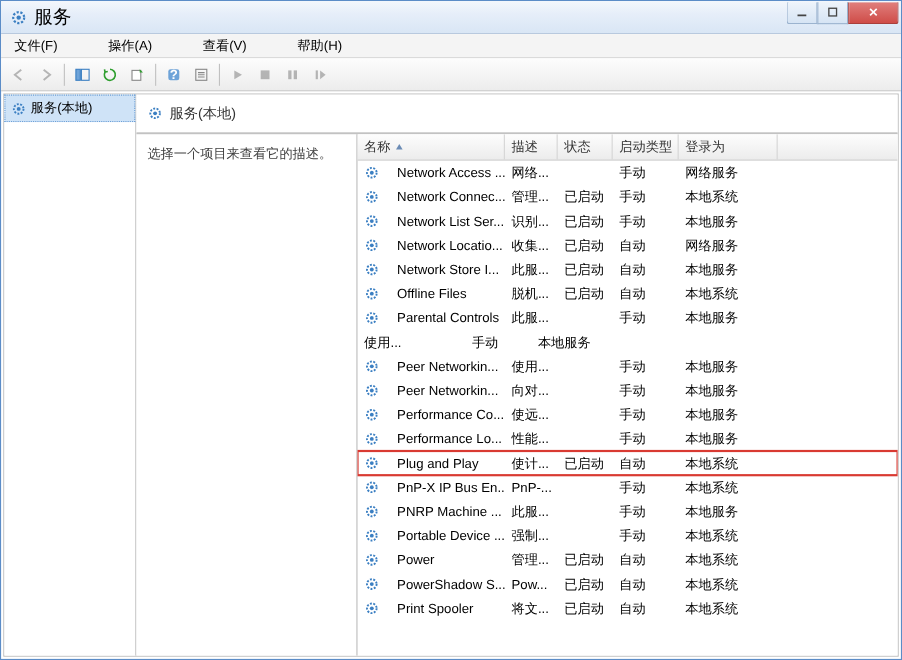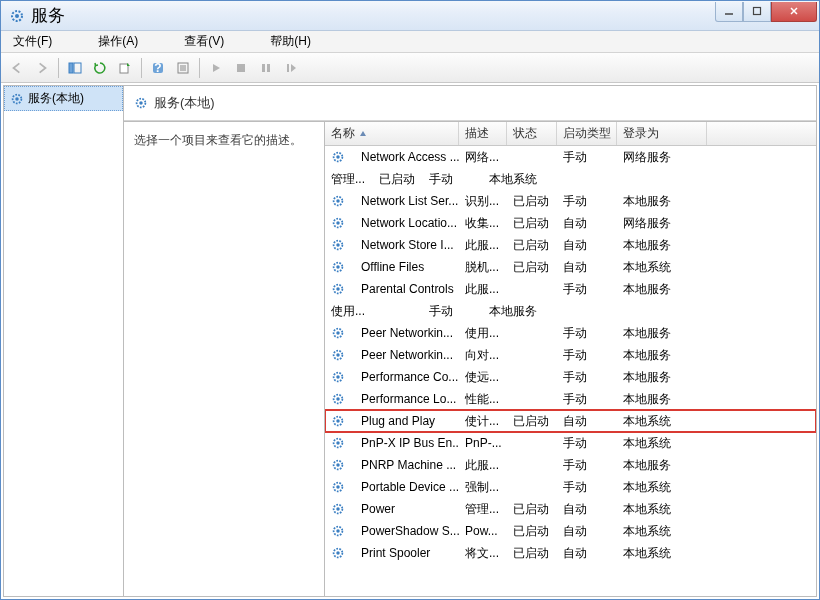--- a/index.html
+++ b/index.html
@@ -234,20 +234,27 @@
                     <circle class="inner" cx="8" cy="8" r="2"></circle>
                   </svg>
                   <span>Network Access ...</span>
                 </div>
                 <div class="col col-desc">网络...</div>
                 <div class="col col-status"></div>
                 <div class="col col-start">手动</div>
                 <div class="col col-logon">网络服务</div>
               </div>
               <div class="list-row">
+                <div class="col col-name">
+                  <svg class="gear-icon" viewBox="0 0 16 16">
+                    <circle class="outer" cx="8" cy="8" r="5"></circle>
+                    <circle class="inner" cx="8" cy="8" r="2"></circle>
+                  </svg>
+                  <span>Network Connec...</span>
+                </div>
                 <div class="col col-desc">管理...</div>
                 <div class="col col-status">已启动</div>
                 <div class="col col-start">手动</div>
                 <div class="col col-logon">本地系统</div>
               </div>
               <div class="list-row">
                 <div class="col col-name">
                   <svg class="gear-icon" viewBox="0 0 16 16">
                     <circle class="outer" cx="8" cy="8" r="5"></circle>
                     <circle class="inner" cx="8" cy="8" r="2"></circle>

